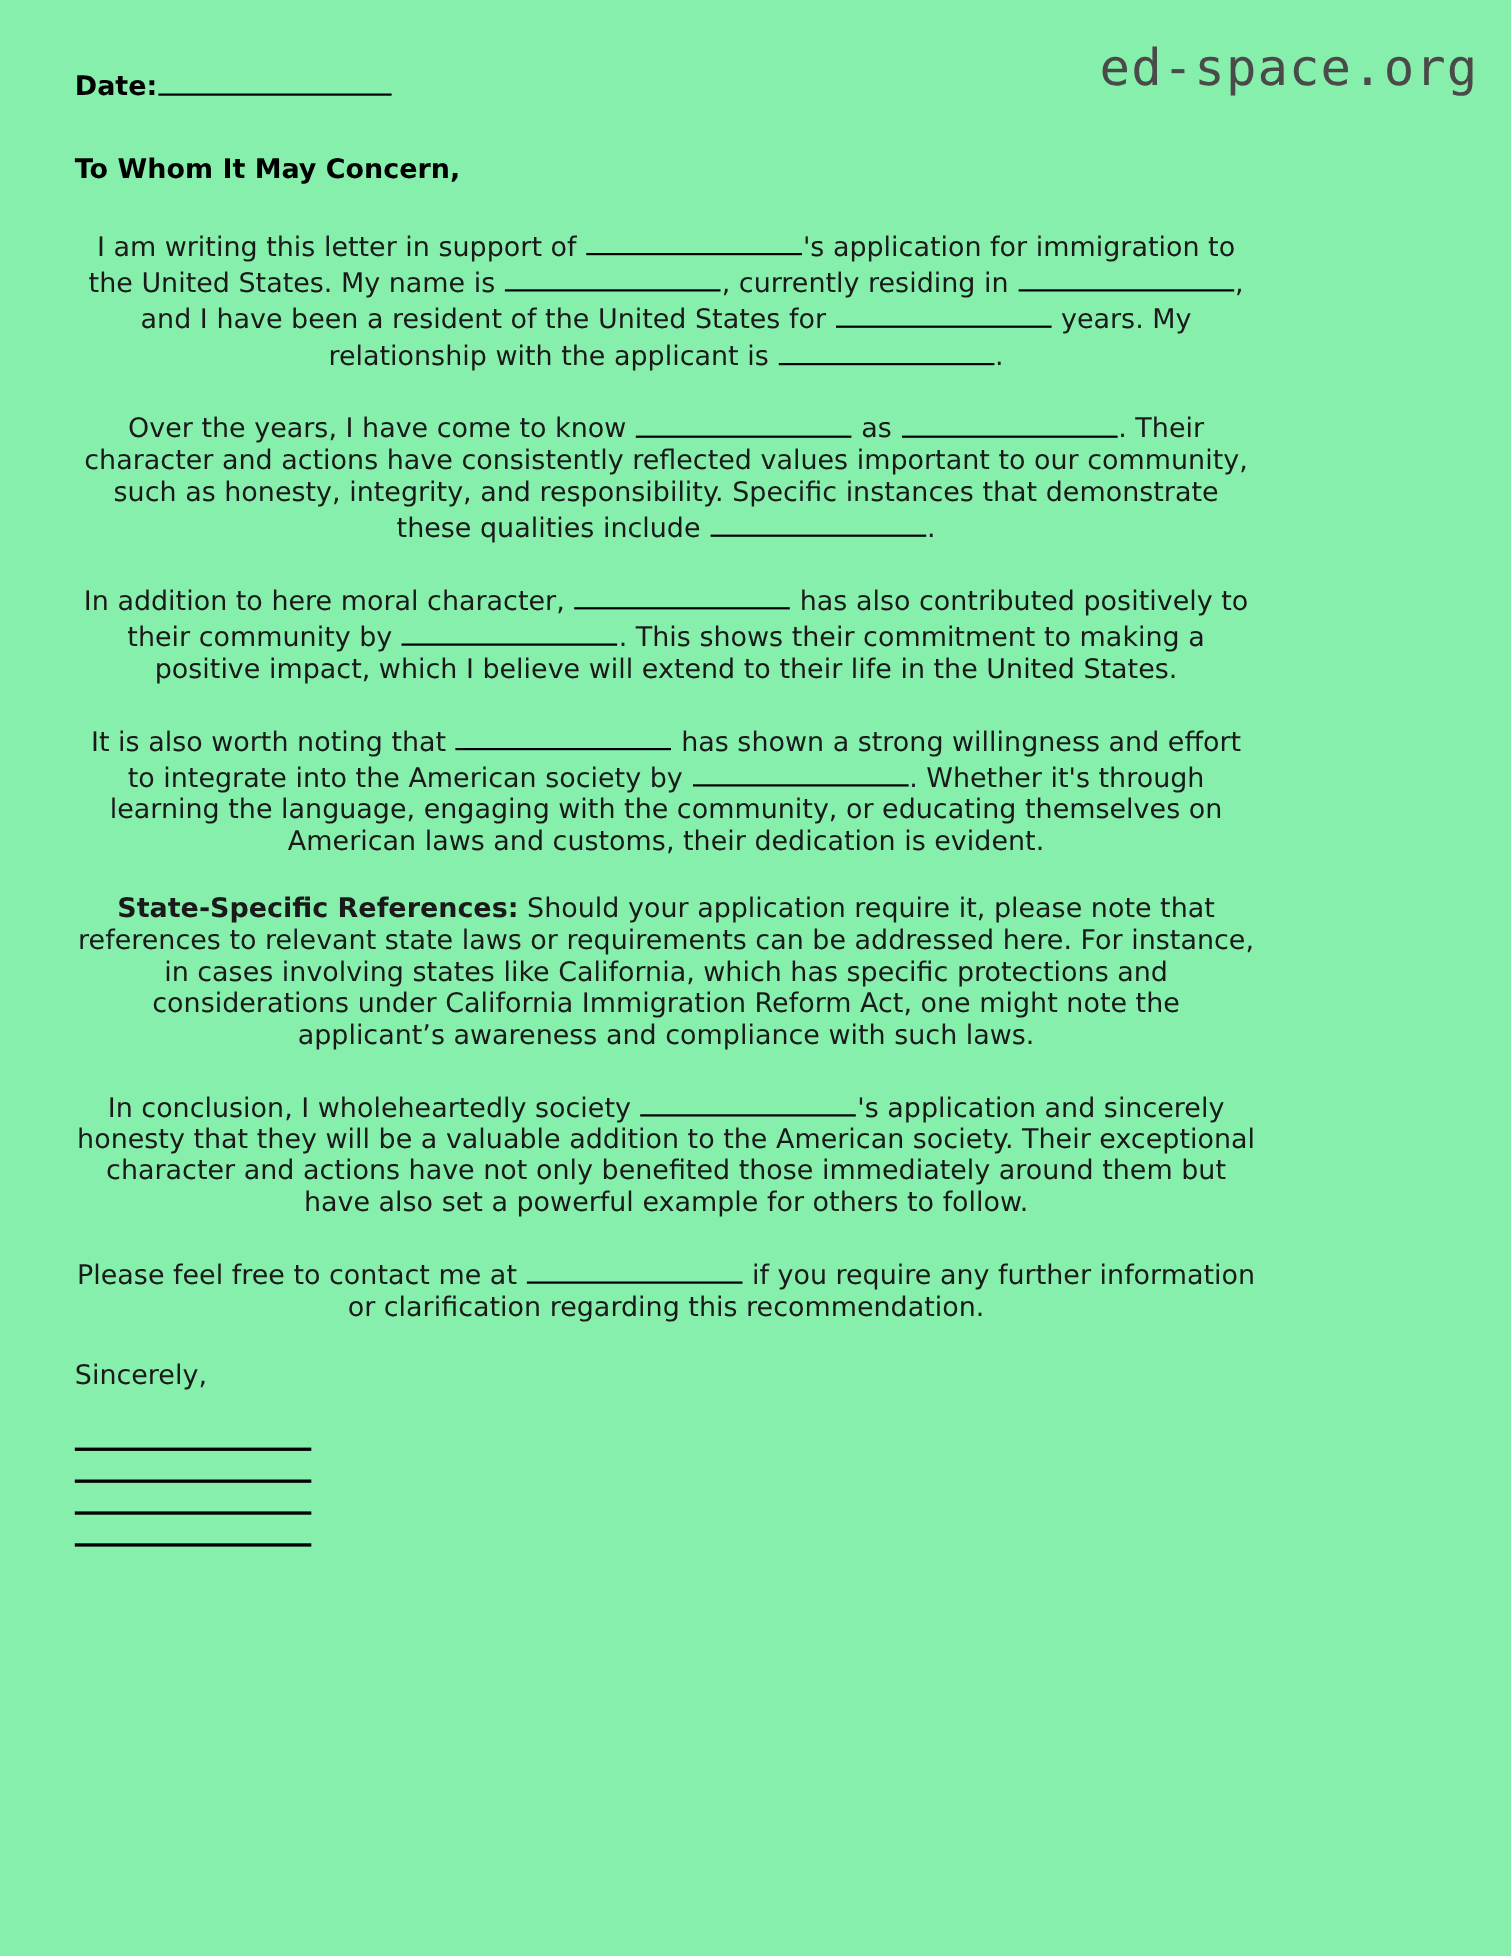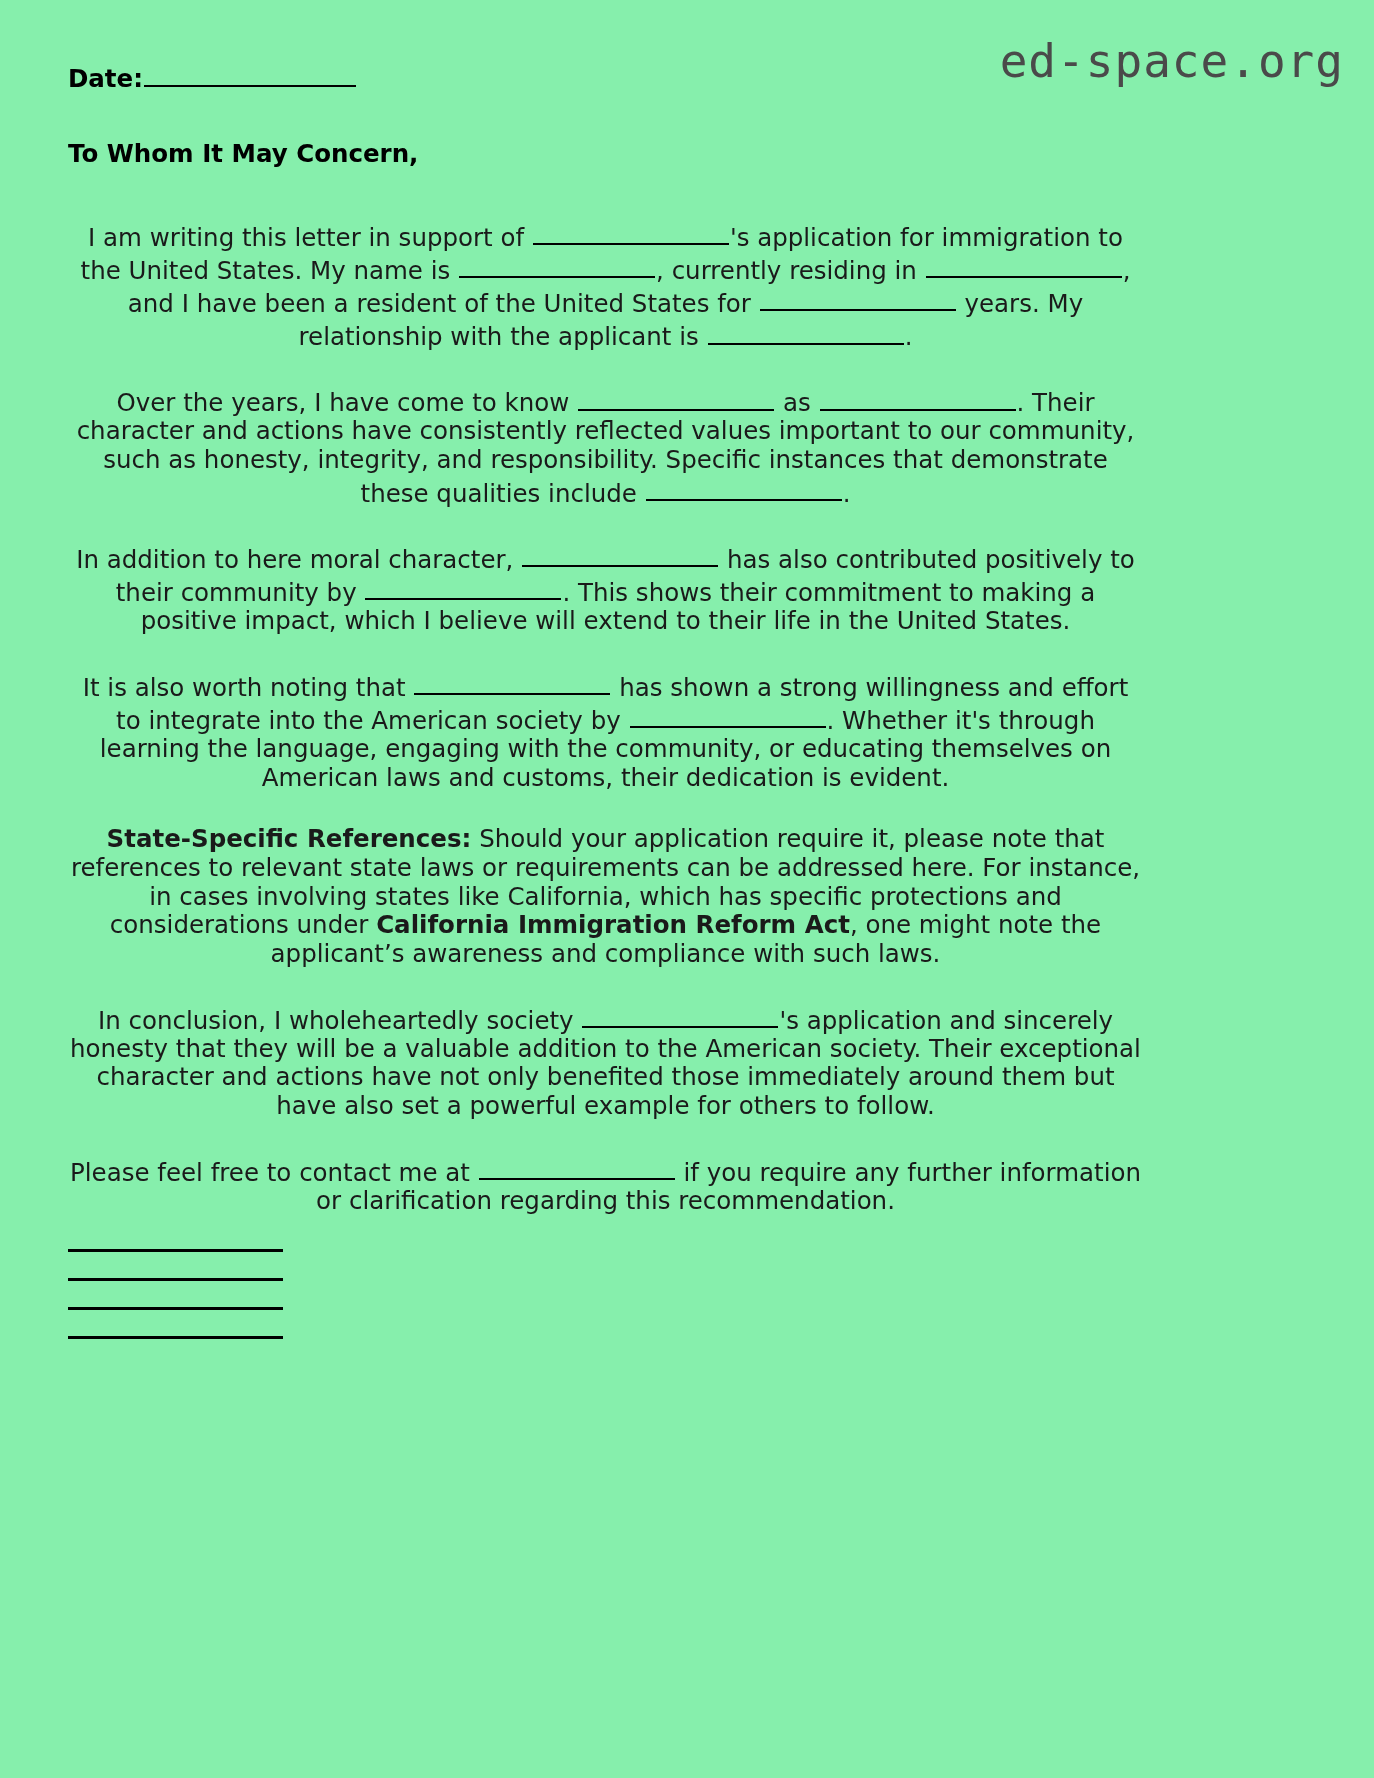--- a/index.html
+++ b/index.html
@@ -39,21 +39,21 @@
     font-size: 24.5px;
     font-weight: bold;
     color: #000000;
     margin: 0 0 40px 0;
     line-height: 1.45;
   }
   .salutation {
     font-size: 24.5px;
     font-weight: bold;
     color: #000000;
-    margin: 0 0 47px 0;
+    margin: 0 0 34px 0;
     line-height: 1.45;
   }
   p.body-para {
     font-size: 24.5px;
     color: #1a1a1a;
     line-height: 1.17;
     margin: 0 0 33px 0;
     text-align: center;
   }
   .blank {
@@ -62,21 +62,21 @@
     vertical-align: baseline;
     height: 1.0em;
     margin: 0 1px;
   }
   .blank.w-std { width: 196px; }
   .blank.w-date { width: 212px; }
   .lead {
     font-weight: bold;
   }
   .bold-inline {
-    font-weight: bold;
+    font-weight: normal;
   }
   .sign-off {
     font-size: 24.5px;
     color: #1a1a1a;
     margin: 0 0 52px 0;
     line-height: 1.17;
   }
   .sig-lines {
     margin: 0;
     padding: 0;
@@ -108,20 +108,21 @@
     <p class="body-para"><span>In addition to here moral character,</span> <span class="blank w-std"></span> <span>has also contributed positively to their community by</span> <span class="blank w-std"></span><span>. This shows their commitment to making a positive impact, which I believe will extend to their life in the United States.</span></p>
 
     <p class="body-para"><span>It is also worth noting that</span> <span class="blank w-std"></span> <span>has shown a strong willingness and effort to integrate into the American society by</span> <span class="blank w-std"></span><span>. Whether it's through learning the language, engaging with the community, or educating themselves on American laws and customs, their dedication is evident.</span></p>
 
     <p class="body-para"><span class="lead">State-Specific References:</span> <span>Should your application require it, please note that references to relevant state laws or requirements can be addressed here. For instance, in cases involving states like California, which has specific protections and considerations under</span> <span class="bold-inline">California Immigration Reform Act</span><span>, one might note the applicant’s awareness and compliance with such laws.</span></p>
 
     <p class="body-para"><span>In conclusion, I wholeheartedly society</span> <span class="blank w-std"></span><span>'s application and sincerely honesty that they will be a valuable addition to the American society. Their exceptional character and actions have not only benefited those immediately around them but have also set a powerful example for others to follow.</span></p>
 
     <p class="body-para"><span>Please feel free to contact me at</span> <span class="blank w-std"></span> <span>if you require any further information or clarification regarding this recommendation.</span></p>
 
+    <div class="sign-off">Sincerely,</div>
 
     <div class="sig-lines">
       <div class="sig-line"></div>
       <div class="sig-line"></div>
       <div class="sig-line"></div>
       <div class="sig-line"></div>
     </div>
 
   </div>
 </div>

